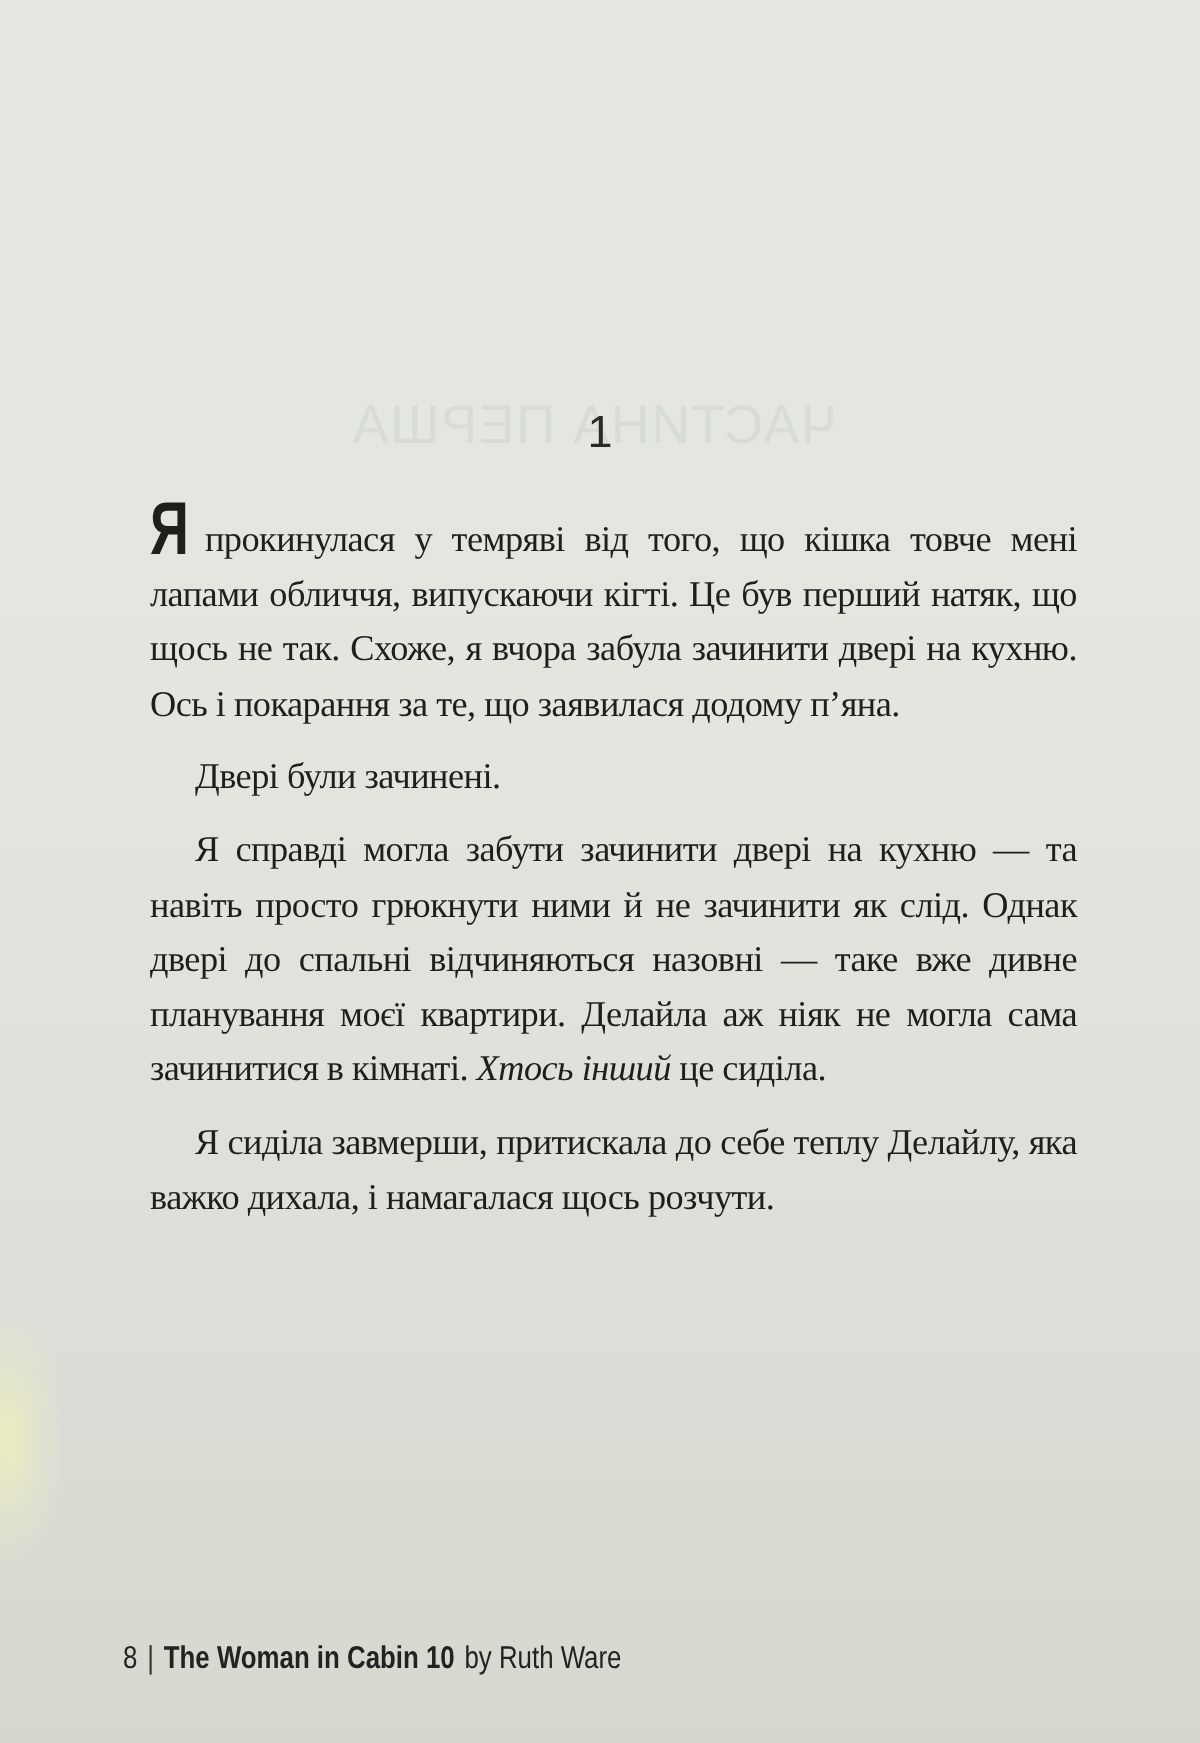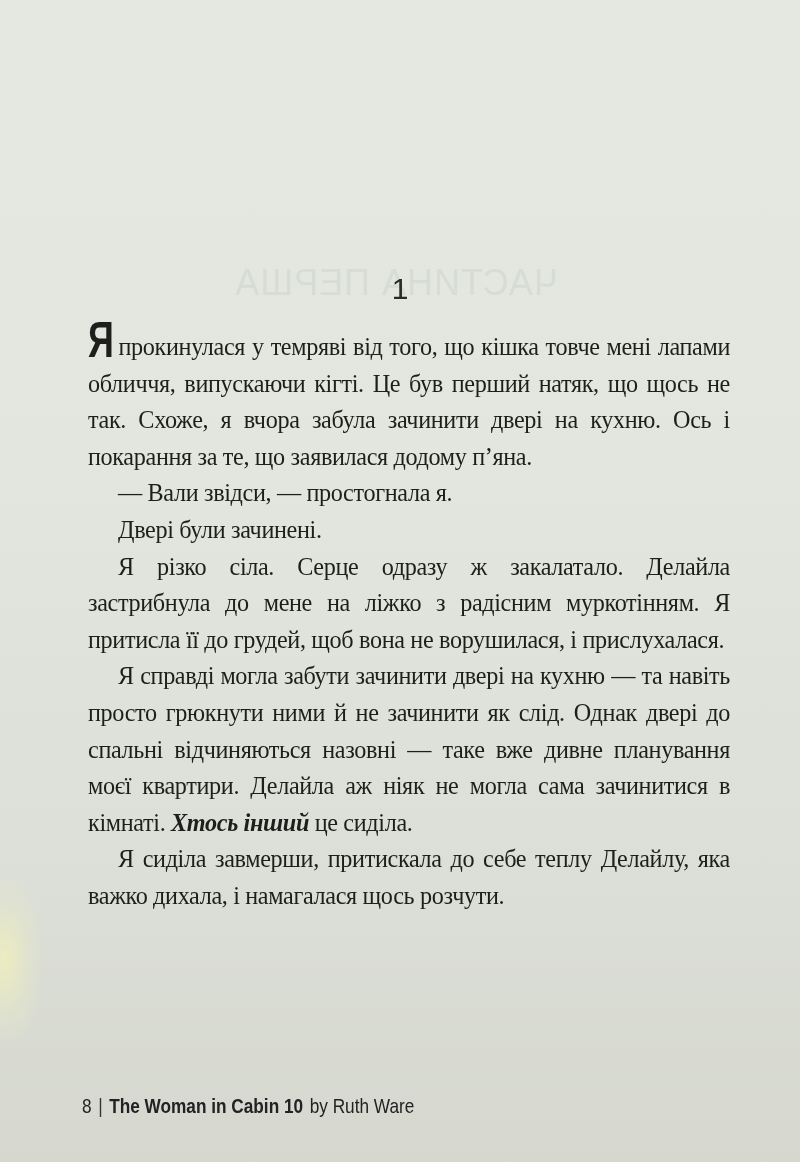--- a/index.html
+++ b/index.html
@@ -22,51 +22,49 @@
     .chapter-num {
       position:absolute; left:0; width:800px; top:272px; text-align:center;
       font-family:"Liberation Sans", sans-serif; font-size:30px; font-weight:300;
       color:#2a2a28;
     }
     .body-text {
       position:absolute; left:88px; top:322px; width:642px;
       font-size:24.2px; line-height:36.6px; text-align:justify;
       letter-spacing:-0.35px;
     }
-    .body-text p { margin:0; text-indent:30px; }
+    .body-text p { margin:12px; text-indent:30px; }
     .body-text p.first { text-indent:0; }
     .dropcap {
       font-family:"Liberation Sans", sans-serif; font-weight:bold;
       font-size:50px; line-height:36px; display:inline-block;
       transform:scaleX(0.72); transform-origin:left bottom;
       margin-right:-12px; vertical-align:-2px;
     }
-    em { font-style:italic;font-weight:bold; }
+    em { font-style:italic; }
     .footer {
       position:absolute; left:82px; top:1094px;
       font-family:"Liberation Sans", sans-serif; font-size:21px; color:#222;
       white-space:nowrap; transform:scaleX(0.82); transform-origin:left center;
     }
     .footer .sep { margin:0 8px; font-weight:300; color:#333; }
     .footer .title { font-weight:bold; }
     .footer .author { margin-left:8px; }
   </style>
 </head>
 <body>
 
 <div class="glow"></div>
 
 <div class="show-through">ЧАСТИНА ПЕРША</div>
 
 <div class="chapter-num">1</div>
 
 <div class="body-text">
   <p class="first"><span class="dropcap">Я</span><span> прокинулася у темряві від того, що кішка товче мені лапами обличчя, випускаючи кігті. Це був перший натяк, що щось не так. Схоже, я вчора забула зачинити двері на кухню. Ось і покарання за те, що заявилася додому п’яна.</span></p>
-  <p>— Вали звідси, — простогнала я.</p>
   <p>Двері були зачинені.</p>
-  <p>Я різко сіла. Серце одразу ж закалатало. Делайла застрибнула до мене на ліжко з радісним муркотінням. Я притисла її до грудей, щоб вона не ворушилася, і прислухалася.</p>
   <p><span>Я справді могла забути зачинити двері на кухню — та навіть просто грюкнути ними й не зачинити як слід. Однак двері до спальні відчиняються назовні — таке вже дивне планування моєї квартири. Делайла аж ніяк не могла сама зачинитися в кімнаті. </span><em>Хтось інший</em><span> це сиділа.</span></p>
   <p>Я сиділа завмерши, притискала до себе теплу Делайлу, яка важко дихала, і намагалася щось розчути.</p>
 </div>
 
 <div class="footer">
   <span>8</span><span class="sep">|</span><span class="title">The Woman in Cabin 10</span><span class="author">by Ruth Ware</span>
 </div>
 
 </body></html>

